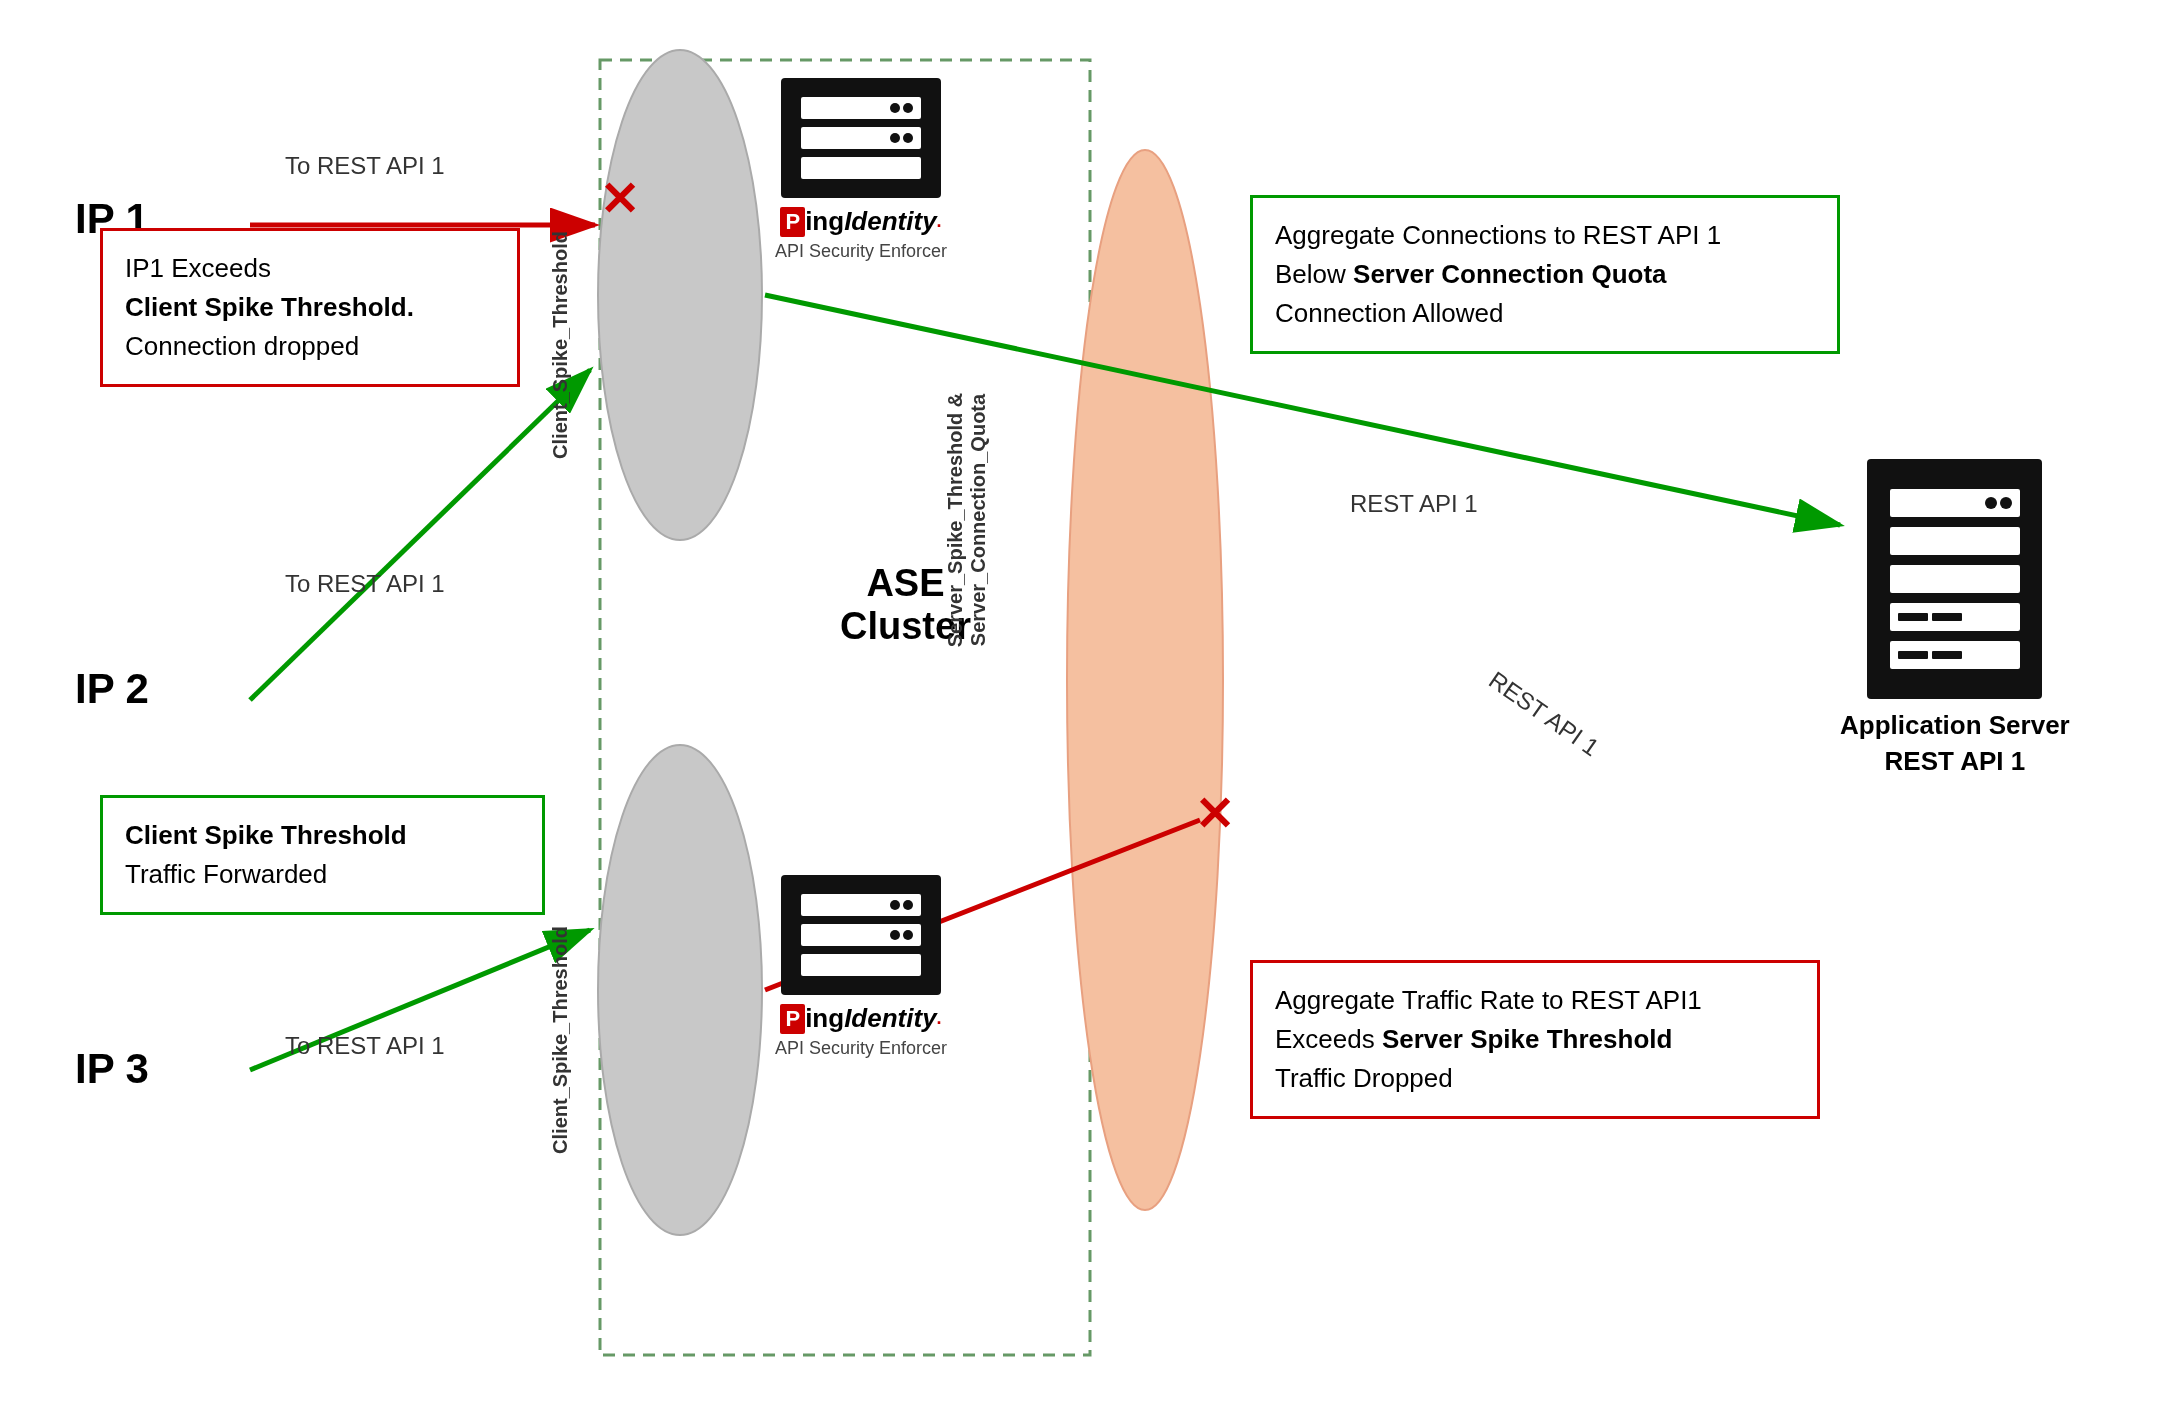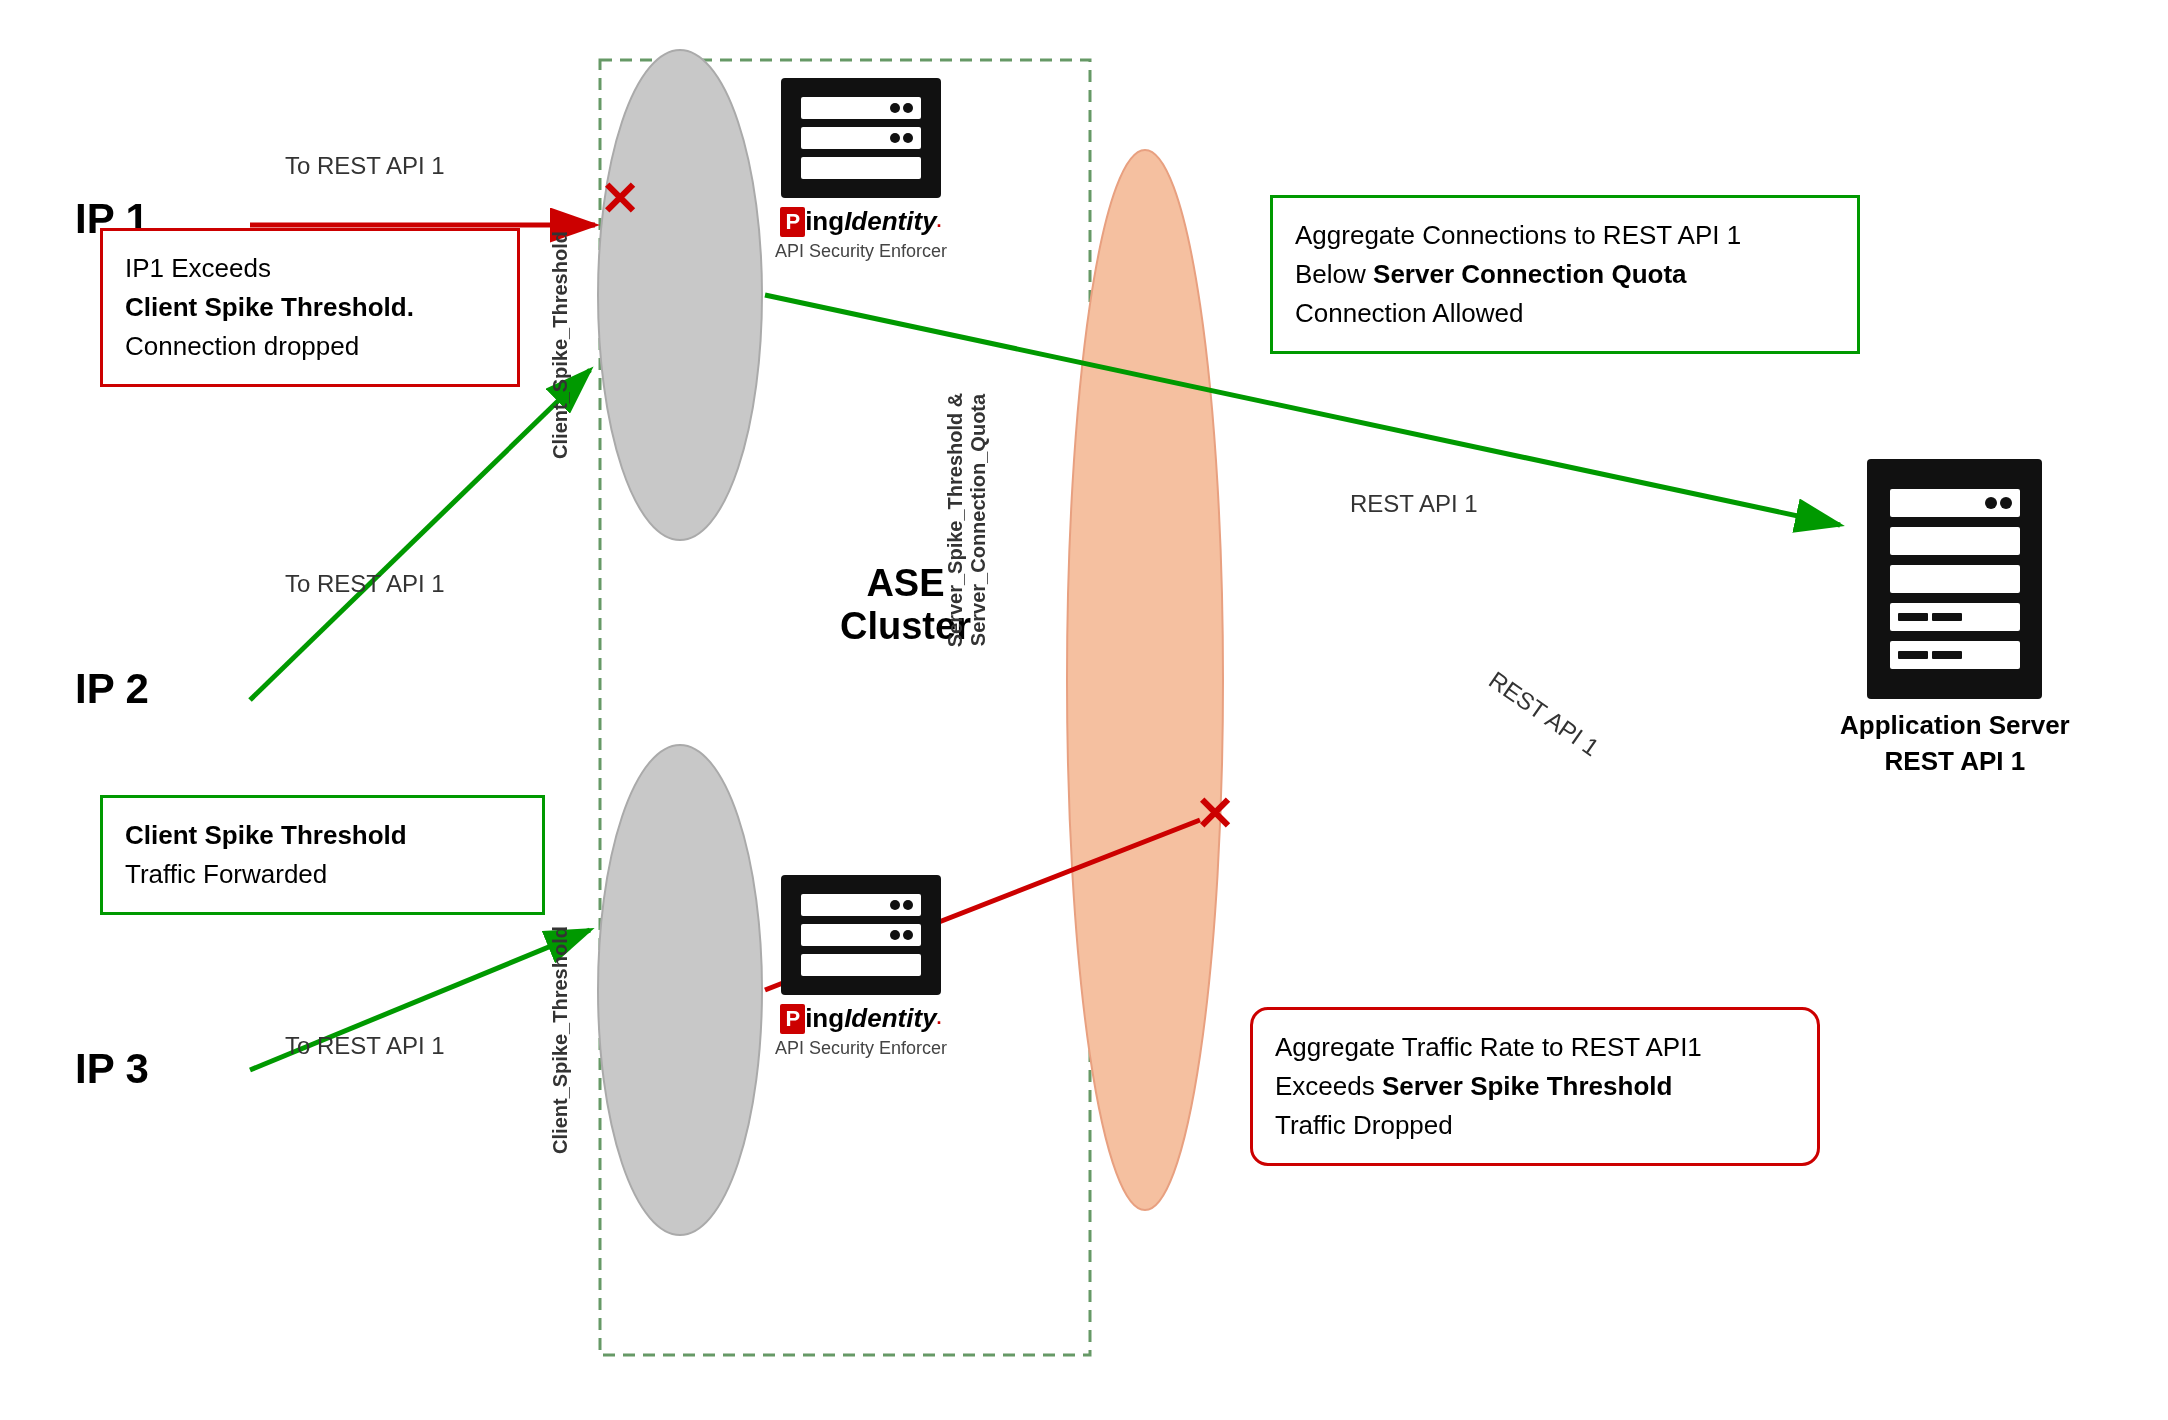--- a/index.html
+++ b/index.html
@@ -126,27 +126,27 @@
     <div>IP1 Exceeds</div>
     <div><strong>Client Spike Threshold.</strong></div>
     <div>Connection dropped</div>
   </div>
 
   <div class="info-box green" style="left:100px; top:795px; width:445px;">
     <div><strong>Client Spike Threshold</strong></div>
     <div>Traffic Forwarded</div>
   </div>
 
-  <div class="info-box green" style="left:1250px; top:195px; width:590px;margin-left:20px;">
+  <div class="info-box green" style="left:1250px; top:195px; width:590px;">
     <div>Aggregate Connections to REST API 1</div>
     <div>Below <strong>Server Connection Quota</strong></div>
     <div>Connection Allowed</div>
   </div>
 
-  <div class="info-box red" style="left:1250px; top:1007px; width:570px;border-radius:18px;">
+  <div class="info-box red" style="left:1250px; top:960px; width:570px;">
     <div>Aggregate Traffic Rate to REST API1</div>
     <div>Exceeds <strong>Server Spike Threshold</strong></div>
     <div>Traffic Dropped</div>
   </div>
 
   <div class="ase-cluster" style="left:840px; top:545px;">
     <div>ASE</div>
     <div>Cluster</div>
   </div>
 

